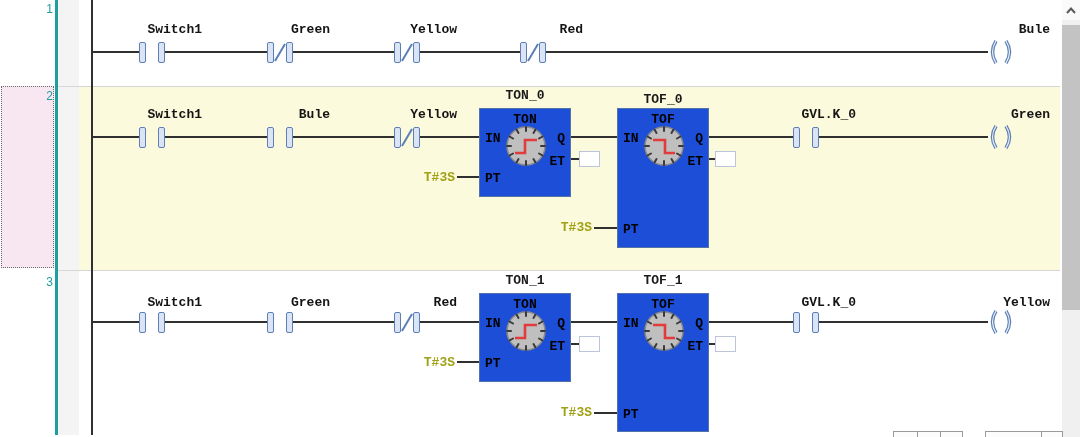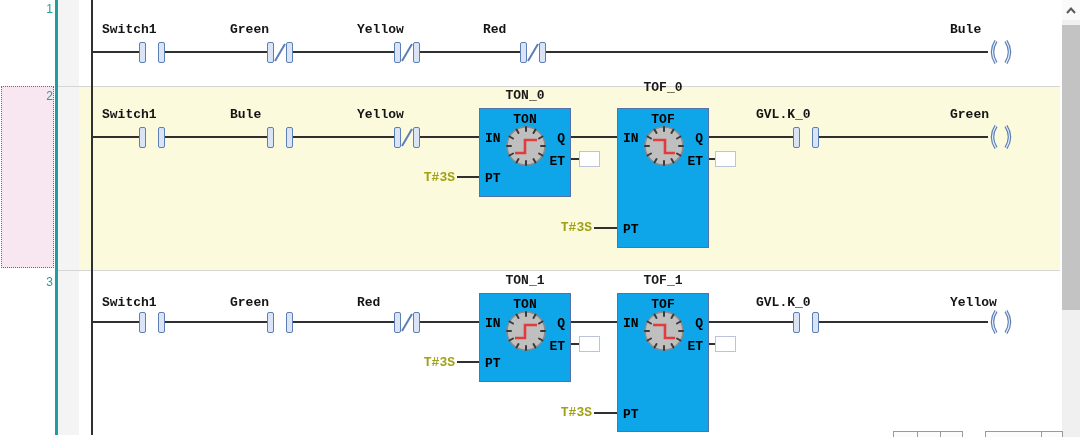--- a/index.html
+++ b/index.html
@@ -10,31 +10,31 @@
   .teal-bar{left:55px;top:0;width:3px;height:435px;background:#1F9E9E;}
   .gray-col{left:58px;top:0;width:21px;height:435px;background:#F4F4F4;}
   .rung2-bg{left:79px;top:87px;width:981px;height:183px;background:#FCFADC;}
   .sep{left:58px;height:1px;width:1002px;background:#D6D6D6;}
   .rail{left:91px;top:0;width:2px;height:435px;background:#303030;}
   .sel-box{left:1px;top:86px;width:51px;height:180px;background:#F8E7F1;border:1px dotted #6b6b6b;}
   .num{width:53px;text-align:right;font:12px "Liberation Sans",sans-serif;color:#1F9E9E;}
   
   .wire{height:2px;background:#303030;}
   
-  .lbl{width:100px;text-align:left;font:bold 13px "Liberation Mono","DejaVu Sans Mono",monospace;color:#141414;white-space:nowrap;}
+  .lbl{width:100px;text-align:right;font:bold 13px "Liberation Mono","DejaVu Sans Mono",monospace;color:#141414;white-space:nowrap;}
   
   .csym{width:26px;height:21px;display:flex;justify-content:space-between;}
   .csym.on-y{background:#FCFADC;}
   .csym.on-w{background:#ffffff;}
   .bar{display:block;width:7px;height:21px;box-sizing:border-box;border:1.5px solid #5B7FB6;border-radius:2px;background:#DAE4F4;}
   .slash{position:absolute;left:0;top:0;}
   
   .coil{width:30px;height:28px;}
   
-  .fb{box-sizing:border-box;background:#0ea5e9;border:1.5px solid #5272A8;}
+  .fb{box-sizing:border-box;background:#1d4ed8;border:1.5px solid #5272A8;}
   .fb-title{width:92px;text-align:center;font:bold 13px "Liberation Mono","DejaVu Sans Mono",monospace;color:#1a1a1a;}
   .fb-type{position:absolute;left:0;top:3px;width:100%;text-align:center;font:bold 13px "Liberation Mono","DejaVu Sans Mono",monospace;color:#000;}
   .pin{position:absolute;font:bold 13px "Liberation Mono","DejaVu Sans Mono",monospace;color:#000;}
   .pin.in{left:5px;top:22px;} .pin.q{right:5px;top:22px;}
   .pin.et{right:5px;top:45px;} .pin.pt-ton{left:5px;top:62px;} .pin.pt-tof{left:5px;top:113px;}
   .clock{position:absolute;left:24px;top:15px;}
   .etbox{width:21px;height:16px;box-sizing:border-box;background:#fff;border:1px solid #BCC4DA;}
   .tlit{width:52px;text-align:right;font:bold 13px "Liberation Mono","DejaVu Sans Mono",monospace;color:#A1A117;}
   
   .sb-track{left:1062px;top:0;width:18px;height:437px;background:#F0F0F0;}
@@ -153,21 +153,21 @@
           <line x1="5.5" y1="12.5" x2="9" y2="14.5"></line>
           <line x1="12.5" y1="5.5" x2="14.5" y2="9"></line>
           <line x1="22" y1="3" x2="22" y2="7"></line>
           <line x1="31.5" y1="5.5" x2="29.5" y2="9"></line>
           <line x1="38.5" y1="12.5" x2="35" y2="14.5"></line>
       </g>
       <polyline points="11,29 21,29 21,16 33,16" fill="none" stroke="#E23B3B" stroke-width="2.6"></polyline>
     </svg>
   </div>
 
-  <div class="abs fb-title" style="left:617px;top:80px;">TOF_0</div>
+  <div class="abs fb-title" style="left:617px;top:92px;">TOF_0</div>
   <div class="abs fb" style="left:617px;top:108px;width:92px;height:140px;">
     <div class="fb-type">TOF</div>
     <span class="pin in">IN</span>
     <span class="pin q">Q</span>
     <span class="pin et">ET</span>
     <span class="pin pt-tof">PT</span>
     <svg class="clock" width="44" height="44">
       <circle cx="22" cy="22" r="19" fill="#BFBFBF" stroke="#8a8a8a" stroke-width="1.5"></circle>
       <g stroke="#3a3a3a" stroke-width="2" stroke-linecap="round">
         <line x1="41" y1="22" x2="37" y2="22"></line>

